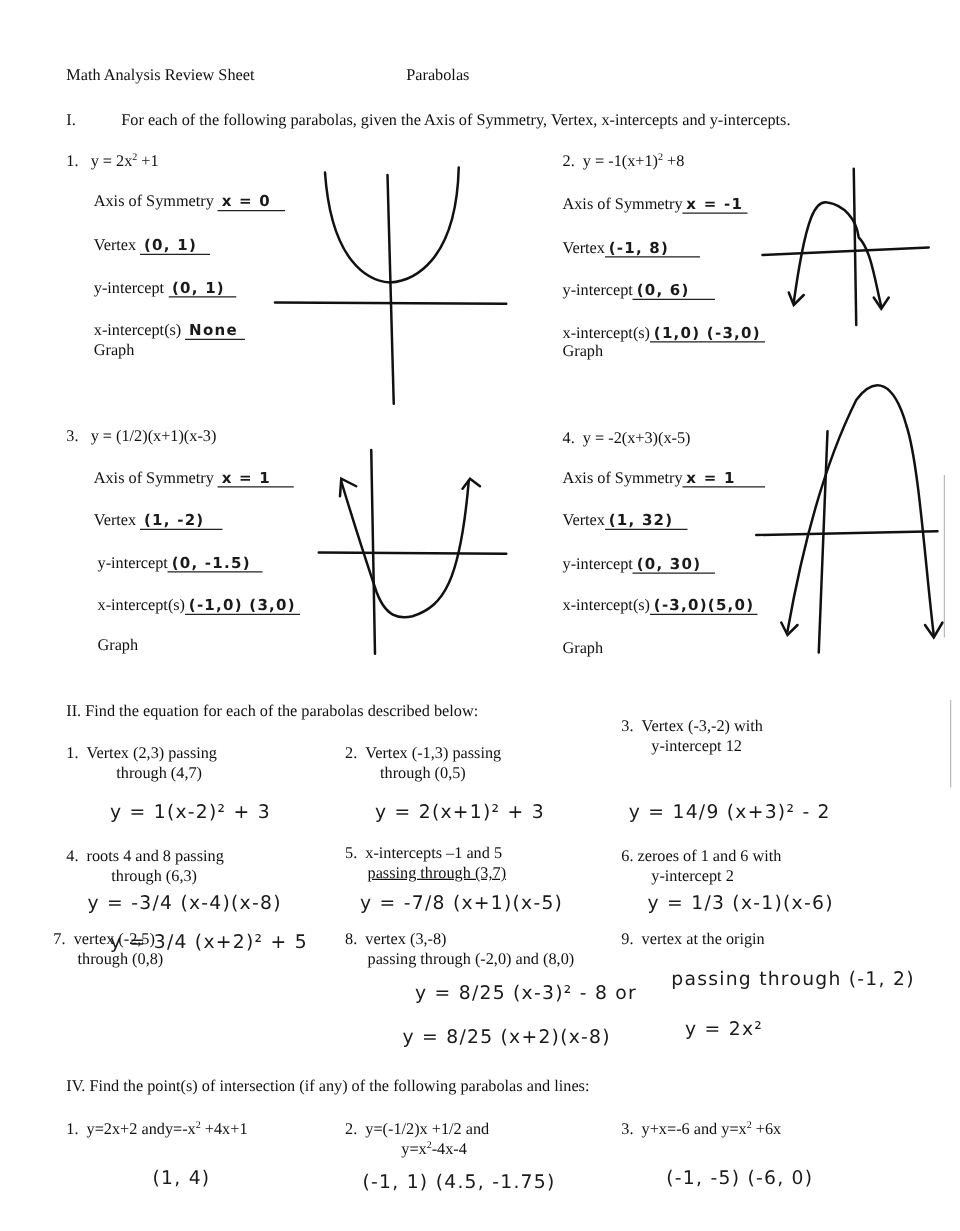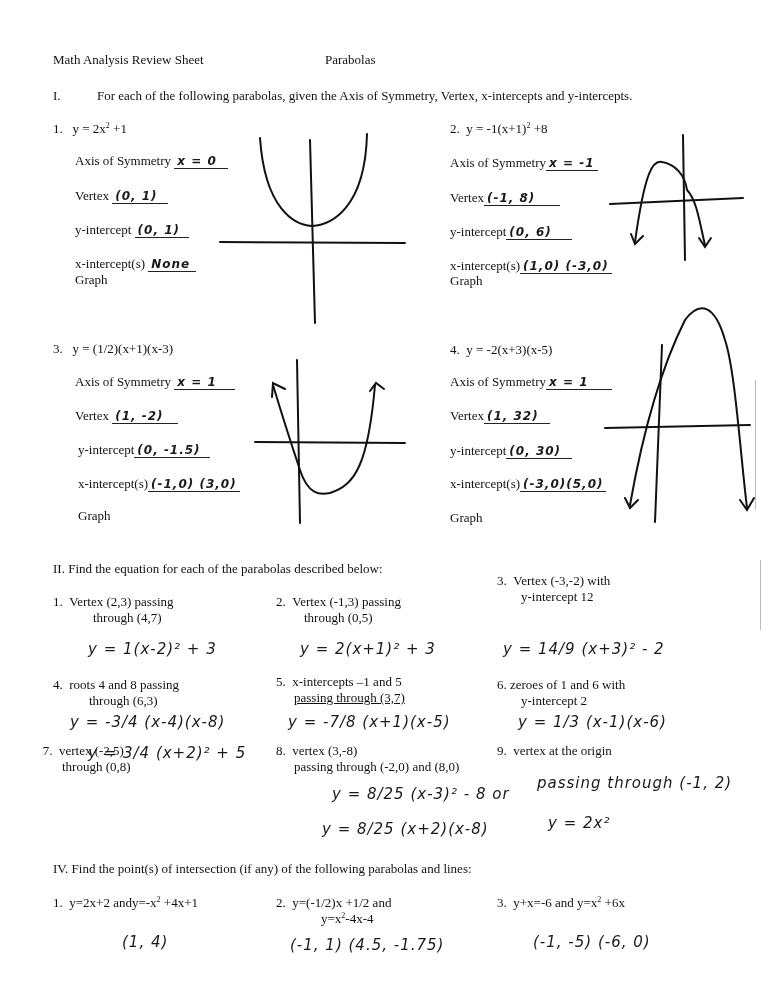--- a/index.html
+++ b/index.html
@@ -5,21 +5,21 @@
     html, body { margin: 0; padding: 0; }
     body {
       width: 768px; height: 985px; position: relative; overflow: hidden;
       background: #ffffff; color: #111;
       font-family: "Liberation Serif", "DejaVu Serif", serif;
       font-size: 13px;
     }
     .abs { position: absolute; white-space: nowrap; }
     .hand {
       font-family: "DejaVu Sans", "Liberation Sans", sans-serif;
-      font-style: italic; color: #1a1a1a; letter-spacing: 1px;
+      color: #1a1a1a; letter-spacing: 1px;
     }
     .blank {
       display: inline-block; border-bottom: 1px solid #222; min-width: 60px;
       padding: 0 3px; text-align: left; line-height: 14px;
     }
     .blank .hand { font-size: 12px; font-weight: bold; }
     sup { font-size: 8px; vertical-align: 5px; }
     svg.graph { position: absolute; overflow: visible; }
     svg.graph path, svg.graph line { fill: none; stroke: #111; stroke-width: 2; stroke-linecap: round; }
     .ans { font-size: 15px; }

